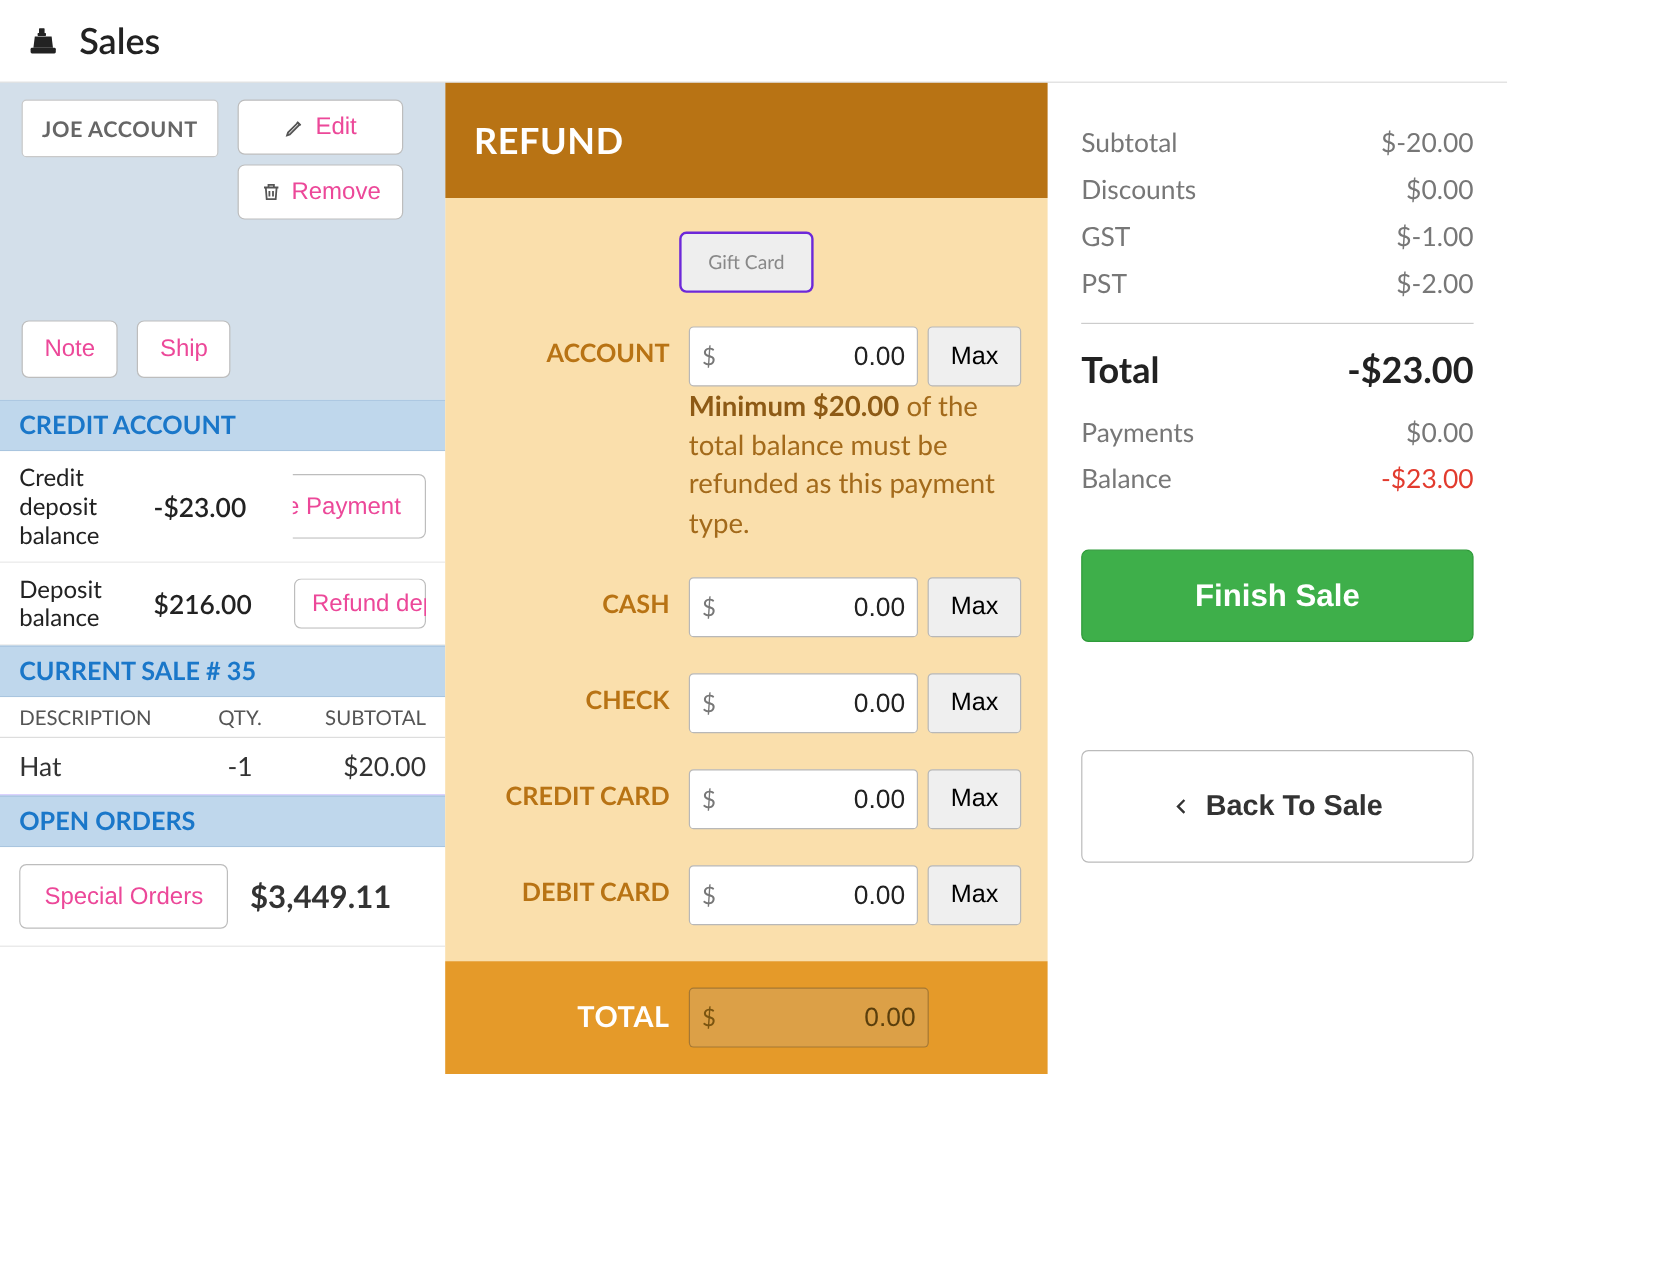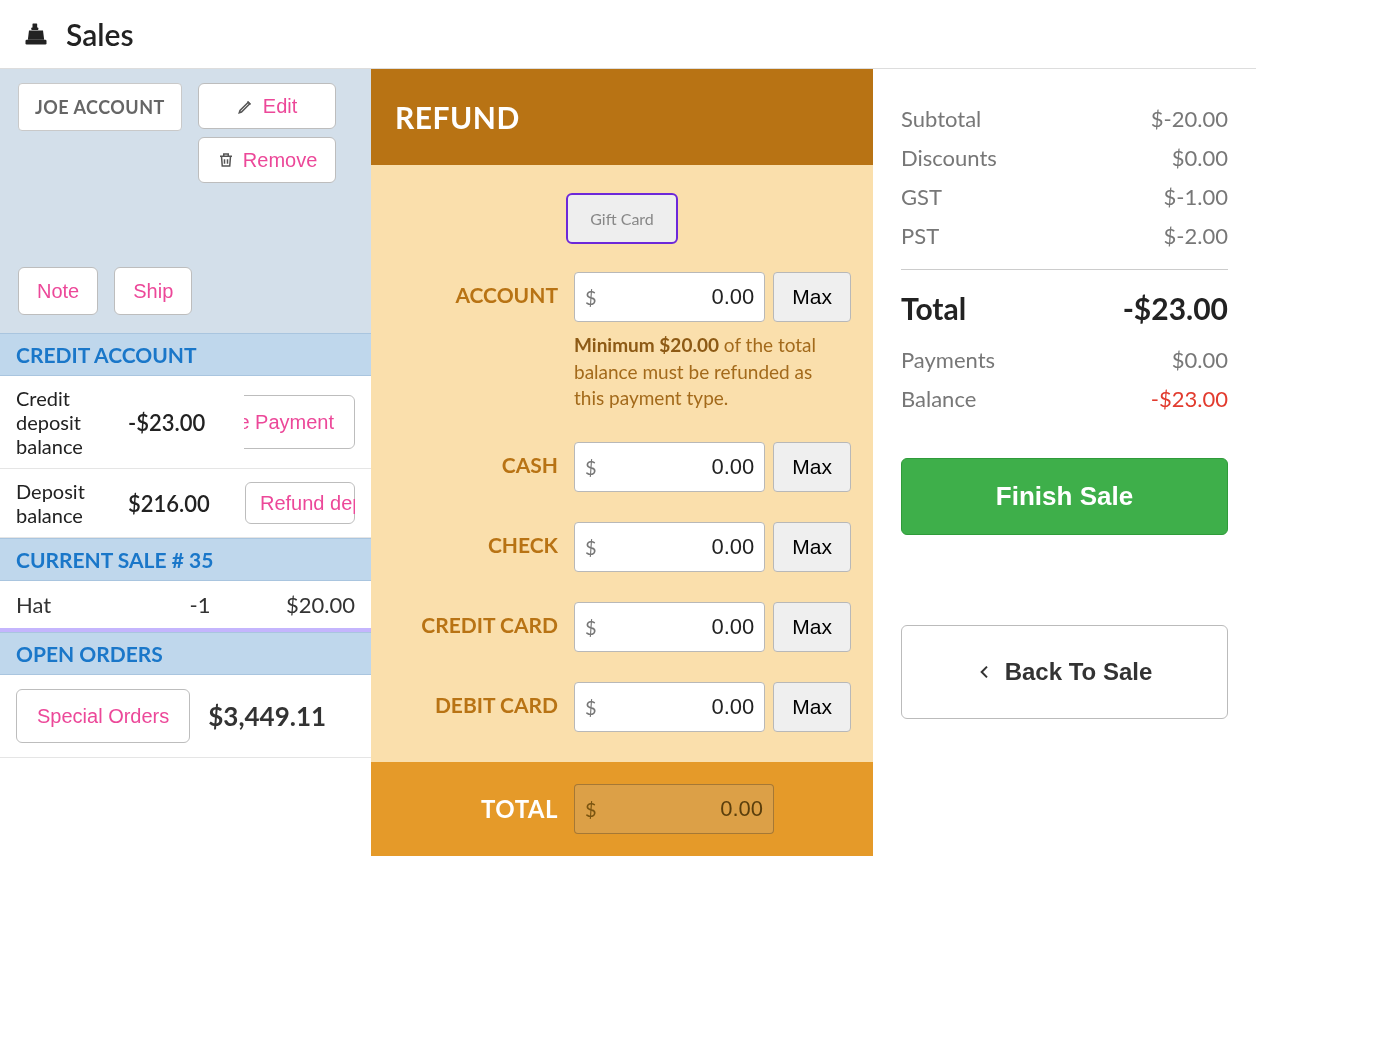--- a/index.html
+++ b/index.html
@@ -96,21 +96,21 @@
     padding:6px 16px;
     font-size:17px;
     color:#555;
     border-bottom:1px solid #ddd;
     background:#fff;
   }
   .table-row {
     display:flex;
     padding:10px 16px;
     font-size:22px;
-    border-bottom:4px solid #c4b5fd;
+    border-bottom:1px solid #c4b5fd;
     background:#fff;
   }
   .c-desc { flex:1; text-align:left; }
   .c-qty  { width:70px; text-align:center; }
   .c-sub  { width:120px; text-align:right; }
 
   .open-orders-row {
     display:flex;
     align-items:center;
     padding:14px 16px;
@@ -179,23 +179,22 @@
     background:#efefef;
     border:1px solid #b8b8b8;
     border-radius:4px;
     height:50px;
     padding:0 18px;
     font-size:21px;
     cursor:pointer;
   }
   .account-note {
     color:#a36a1b;
-    font-size:19px;
+    font-size:23px;
     line-height:1.4;
-    margin-top:10px;
     max-width:260px;
   }
   .account-note b { color:#8d5a15; font-weight:700; }
 
   .refund-total-bar {
     background:#e59a29;
     display:flex;
     align-items:center;
     padding:22px 22px;
     gap:16px;
@@ -309,20 +308,25 @@
       <div class="balance-label">Deposit balance</div>
       <div class="balance-value">$216.00</div>
       <div class="balance-btn-wrap">
         <button class="btn" style="padding:8px 14px; line-height:1.2; text-align:center;">
           <span style="display:block; max-width:80px;">Refund deposit</span>
         </button>
       </div>
     </div>
 
     <div class="section-hdr">CURRENT SALE # 35</div>
+    <div class="table-hdr">
+      <div class="c-desc">DESCRIPTION</div>
+      <div class="c-qty">QTY.</div>
+      <div class="c-sub">SUBTOTAL</div>
+    </div>
     <div class="table-row">
       <div class="c-desc">Hat</div>
       <div class="c-qty">-1</div>
       <div class="c-sub">$20.00</div>
     </div>
 
     <div class="section-hdr">OPEN ORDERS</div>
     <div class="open-orders-row">
       <button class="btn" style="padding:14px 20px;">Special Orders</button>
       <div class="open-orders-total">$3,449.11</div>

